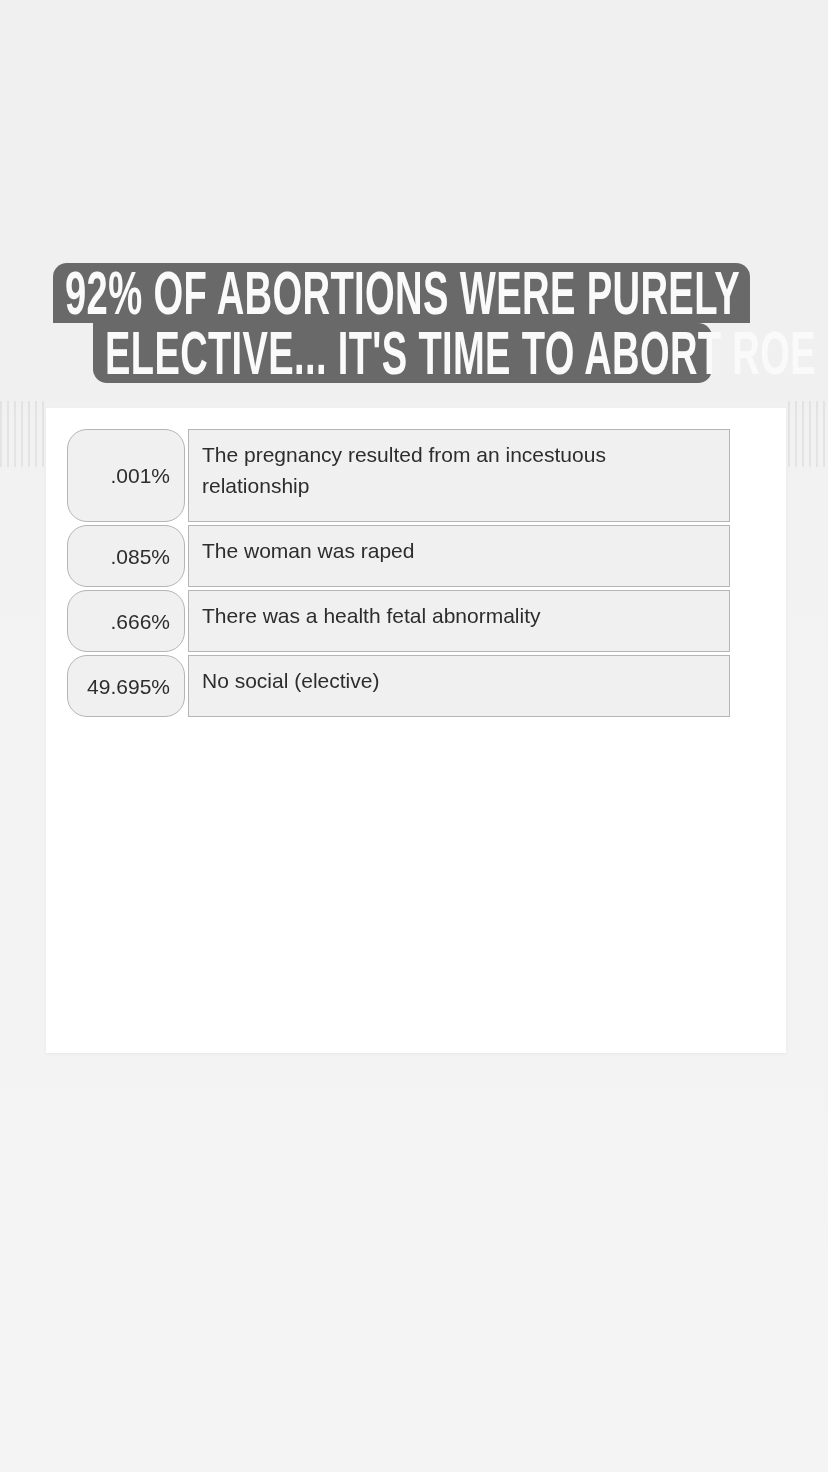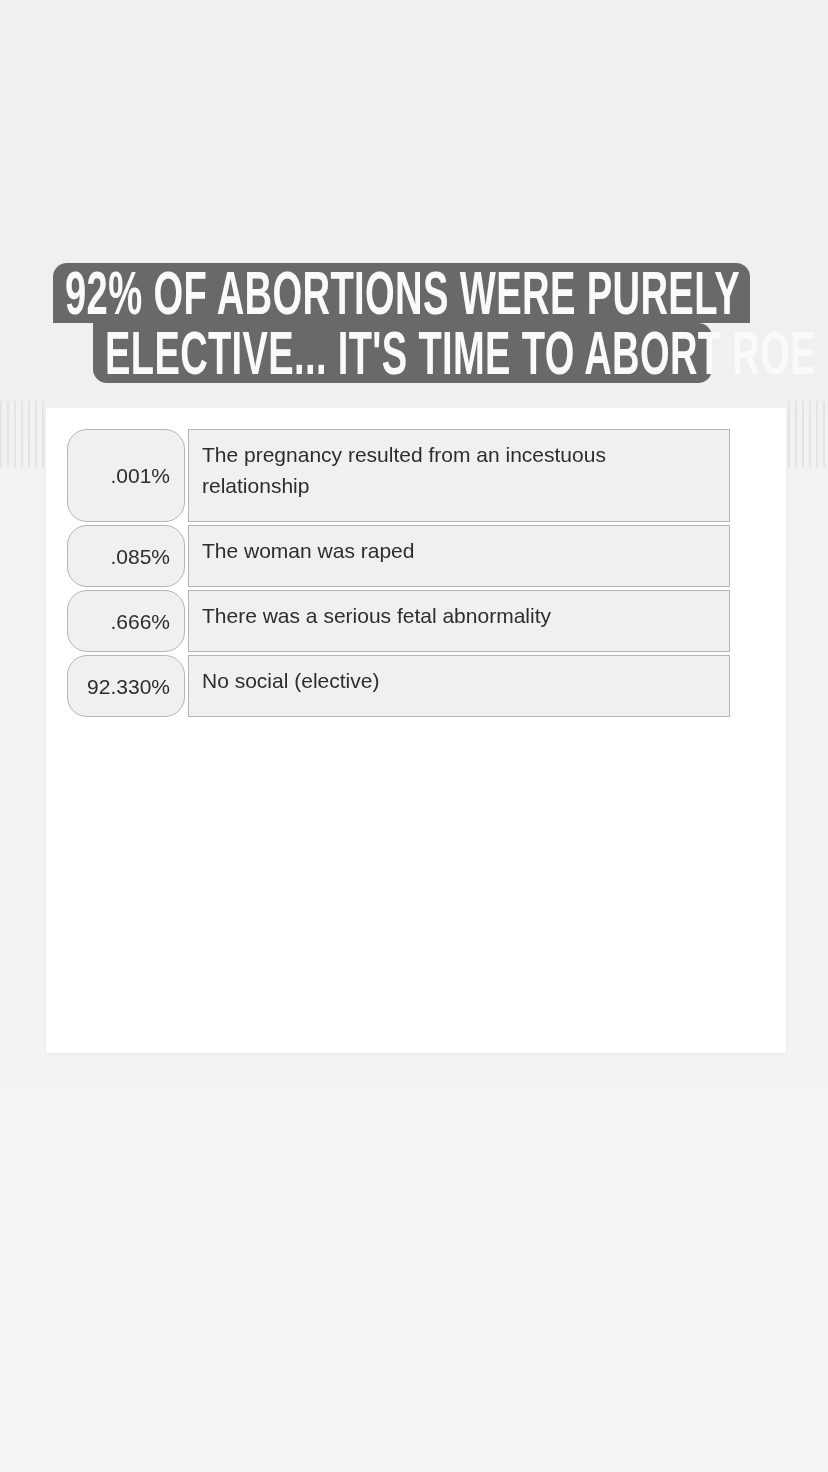--- a/index.html
+++ b/index.html
@@ -80,23 +80,23 @@
           <td class="pct">.001%</td>
           <td class="reason">The pregnancy resulted from an incestuous
 relationship</td>
         </tr>
         <tr>
           <td class="pct">.085%</td>
           <td class="reason">The woman was raped</td>
         </tr>
         <tr>
           <td class="pct">.666%</td>
-          <td class="reason">There was a serious fetal abnormality</td>
+          <td class="reason">There was a health fetal abnormality</td>
         </tr>
         <tr>
-          <td class="pct">92.330%</td>
+          <td class="pct">49.695%</td>
           <td class="reason">No social (elective)</td>
         </tr>
       </tbody>
     </table>
   </div>
 
 </div>
 
 </body></html>

